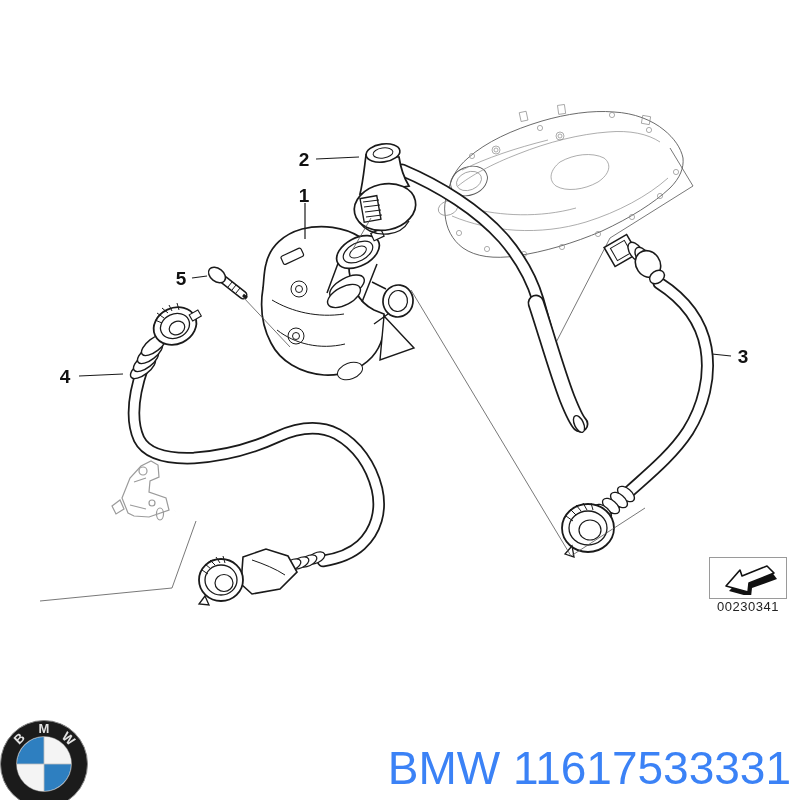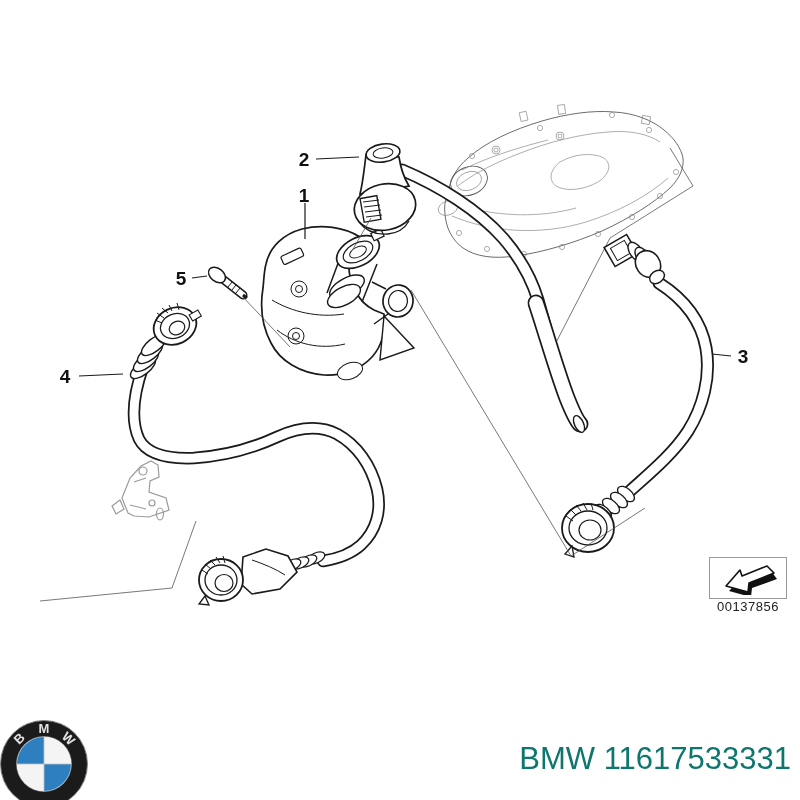--- a/index.html
+++ b/index.html
@@ -11,21 +11,21 @@
   .part-box{
     position:absolute;left:709px;top:557px;width:76px;height:40px;
     border:1px solid #9a9a9a;background:#fff;display:flex;align-items:center;justify-content:center;
   }
   .part-box-caption{
     position:absolute;left:702px;top:599px;width:92px;height:16px;
     font-size:13px;letter-spacing:.5px;color:#222;text-align:center;
   }
   .footer-title{
     position:absolute;right:9px;top:741px;
-    font-size:31px;color:#0f766e;white-space:nowrap;letter-spacing:0px;
+    font-size:46px;color:#3b82f6;white-space:nowrap;letter-spacing:0px;
   }
   .logo-wrap{position:absolute;left:0px;top:720px;width:88px;height:88px;}
   svg text.part-label{font-family:"Liberation Sans",sans-serif;font-size:19px;font-weight:700;fill:#111;}
   svg .tube-o{fill:none;stroke:#1a1a1a;stroke-linecap:round;}
   svg .tube-i{fill:none;stroke:#ffffff;stroke-linecap:round;}
   svg .ln{fill:none;stroke:#1a1a1a;}
   svg .wh{fill:#ffffff;stroke:#1a1a1a;}
   svg .thin{fill:none;stroke:#555;stroke-width:.8;}
   svg .leader{fill:none;stroke:#1a1a1a;stroke-width:1.2;}
   svg .cover{fill:none;stroke:#5a5a5a;stroke-width:.9;}
@@ -218,21 +218,21 @@
   </g>
 </svg>
 </div>
 
 <div class="part-box">
   <svg width="64" height="34" viewBox="0 0 64 34">
     <path d="M 13 30 L 28 14 L 30 20 L 55 10 L 61 18 L 36 27 L 35 36 Z" fill="#111"></path>
     <path d="M 10 25 L 24 9 L 26 15 L 51 5 L 58 12 L 33 22 L 32 31 Z" fill="#fff" stroke="#111" stroke-width="1.6" stroke-linejoin="round"></path>
   </svg>
 </div>
-<div class="part-box-caption">00137856</div>
+<div class="part-box-caption">00230341</div>
 
 <div class="logo-wrap">
   <svg width="88" height="88" viewBox="-44 -44 88 88">
     <circle r="43.5" fill="#1b1b1b" stroke="#8a8a8a" stroke-width="1"></circle>
     <circle r="27.5" fill="#f0f0f0" stroke="#9a9a9a" stroke-width="0.6"></circle>
     <path d="M 0 0 L -27 0 A 27 27 0 0 1 0 -27 Z" fill="#2e7fc0"></path>
     <path d="M 0 0 L 0 -27 A 27 27 0 0 1 27 0 Z" fill="#f4f4f4"></path>
     <path d="M 0 0 L 27 0 A 27 27 0 0 1 0 27 Z" fill="#2e7fc0"></path>
     <path d="M 0 0 L 0 27 A 27 27 0 0 1 -27 0 Z" fill="#f4f4f4"></path>
     <path d="M -27 0 L 27 0 M 0 -27 L 0 27" stroke="#bfbfbf" stroke-width="0.8" fill="none"></path>

